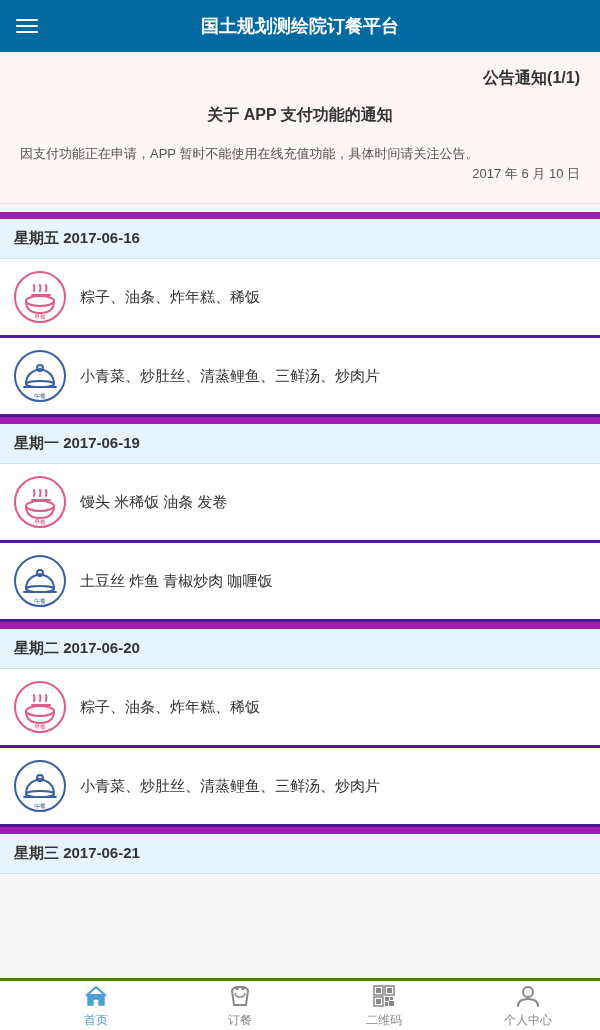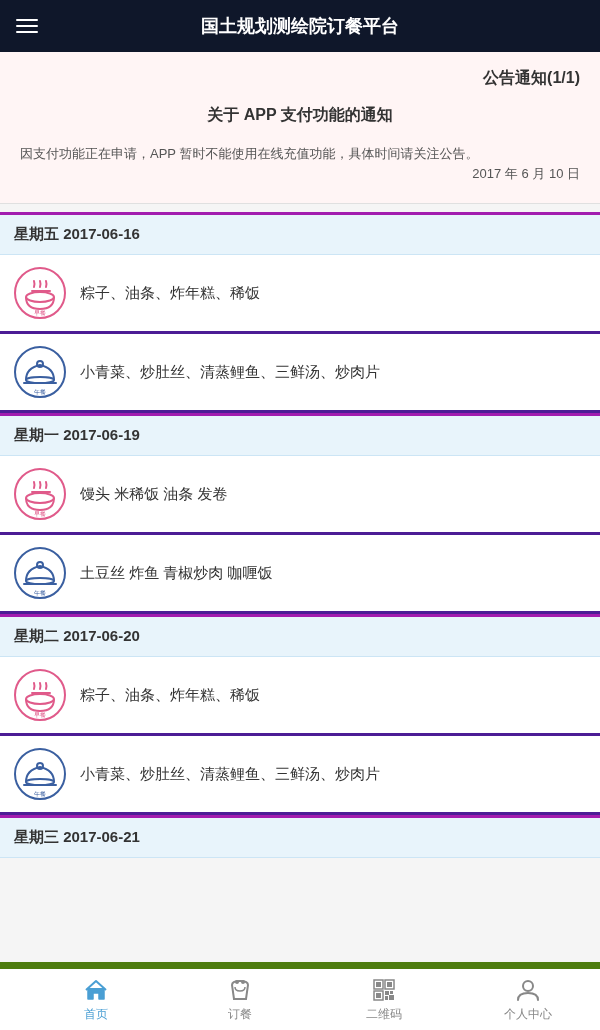--- a/index.html
+++ b/index.html
@@ -9,21 +9,21 @@
       width: 600px;
       height: 1030px;
       overflow: hidden;
       background: #f0f0f0;
       display: flex;
       flex-direction: column;
     }
 
     
     .header {
-      background: #0f172a;
+      background: #0369a1;
       color: white;
       text-align: center;
       padding: 14px 16px;
       font-size: 18px;
       font-weight: bold;
       display: flex;
       align-items: center;
       position: relative;
       flex-shrink: 0;
     }
@@ -92,21 +92,21 @@
     .menu-section {
       background: white;
       margin-top: 8px;
     }
     .day-header {
       background: #e8f4fb;
       padding: 10px 14px;
       font-size: 15px;
       font-weight: bold;
       color: #333;
-      border-top: 3px solid #a21caf;
+      border-top: 7px solid #a21caf;
       border-bottom: 1px solid #cce5f5;
     }
     .meal-row {
       display: flex;
       align-items: center;
       padding: 12px 14px;
       border-bottom: 3px solid #4c1d95;
       gap: 14px;
     }
     .meal-icon {
@@ -121,23 +121,23 @@
     }
     .meal-text {
       font-size: 15px;
       color: #333;
       line-height: 1.5;
     }
 
     
     .bottom-nav {
       background: white;
-      border-top: 7px solid #4d7c0f;
-      display: flex;
-      height: 68px;
+      border-top: 3px solid #4d7c0f;
+      display: flex;
+      height: 52px;
       flex-shrink: 0;
       padding-left: 24px;
     }
     .nav-item {
       flex: 1;
       display: flex;
       flex-direction: column;
       align-items: center;
       justify-content: center;
       gap: 3px;

